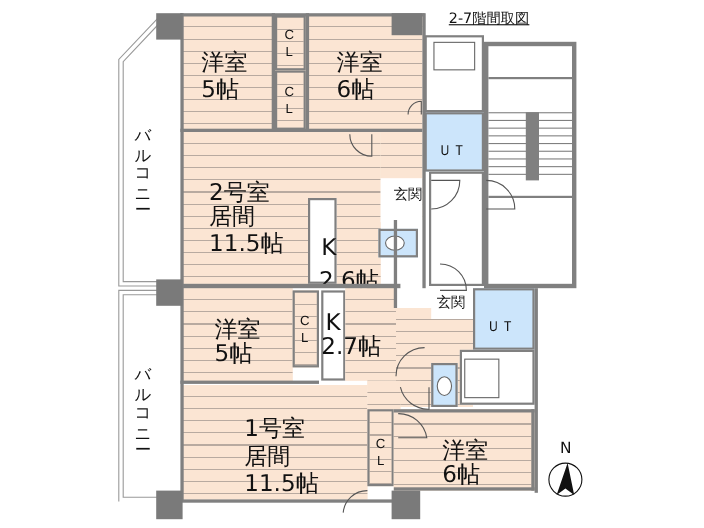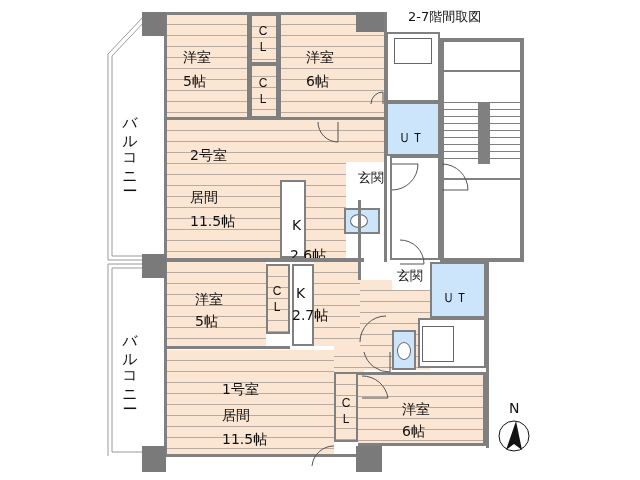--- a/index.html
+++ b/index.html
@@ -4,30 +4,30 @@
 <style>
   html,body{margin:0;padding:0;background:#fff;}
   body{width:640px;height:480px;position:relative;overflow:hidden;font-family:"DejaVu Sans","Liberation Sans",sans-serif;}
   .abs{position:absolute;box-sizing:border-box;}
   .floor{background-color:#fbe5d3;background-image:repeating-linear-gradient(to bottom,#fbe5d3 0px,#fbe5d3 10px,#b8aaa0 10px,#b8aaa0 11px);}
   .wall{background:#808080;}
   .thin{border:2px solid #808080;}
   .wet{background:#cce5fb;}
   .white{background:#ffffff;}
   .pillar{background:#7a7a7a;}
-  .lbl{position:absolute;color:#111;font-size:14px;line-height:22px;white-space:nowrap;font-family:"DejaVu Sans",sans-serif;}
+  .lbl{position:absolute;color:#111;font-size:21px;line-height:22px;white-space:nowrap;font-family:"DejaVu Sans",sans-serif;}
   .lbl.sm{font-size:13px;line-height:15px;}
   .cl{position:absolute;font-size:12px;line-height:15px;color:#111;text-align:center;width:14px;font-family:"Liberation Sans",sans-serif;}
   .vert{writing-mode:vertical-rl;text-orientation:upright;font-size:15px;letter-spacing:2px;position:absolute;color:#111;}
   .title{position:absolute;font-size:13px;color:#111;font-family:"DejaVu Sans",sans-serif;}
 </style>
 </head>
 <body>
 
-<div class="title" style="left:408px;top:8px;">2-7階間取図</div>
+<div class="title" style="left:408px;top:8px;text-decoration:underline;">2-7階間取図</div>
 
 <div class="abs" style="left:104px;top:14px;width:44px;height:248px;">
   <svg width="44" height="248" style="position:absolute;left:0;top:0">
     <polyline points="40,2 4,40 4,246 40,246" fill="none" stroke="#999" stroke-width="1"></polyline>
     <polyline points="42,6 8,42 8,242 42,242" fill="none" stroke="#999" stroke-width="1"></polyline>
   </svg>
   <div class="vert" style="left:16px;top:92px;">バルコニー</div>
 </div>
 <div class="abs" style="left:104px;top:262px;width:44px;height:196px;">
   <svg width="44" height="196" style="position:absolute;left:0;top:0">
@@ -47,21 +47,21 @@
 <div class="abs floor" style="left:250px;top:64px;width:28px;height:54px;border:2px solid #808080;"></div>
 <div class="cl" style="left:256px;top:76px;">C</div>
 <div class="cl" style="left:256px;top:92px;">L</div>
 
 <div class="abs floor" style="left:280px;top:14px;width:104px;height:104px;"></div>
 <div class="lbl" style="left:306px;top:46px;">洋室</div>
 <div class="lbl" style="left:306px;top:70px;">6帖</div>
 
 <div class="abs floor" style="left:166px;top:120px;width:180px;height:138px;"></div>
 <div class="abs floor" style="left:346px;top:120px;width:38px;height:80px;"></div>
-<div class="lbl" style="left:190px;top:144px;">2号室</div>
+<div class="lbl" style="left:190px;top:164px;">2号室</div>
 <div class="lbl" style="left:190px;top:186px;">居間</div>
 <div class="lbl" style="left:190px;top:210px;">11.5帖</div>
 
 <div class="abs white" style="left:280px;top:180px;width:26px;height:78px;border:2px solid #808080;"></div>
 <div class="lbl" style="left:292px;top:214px;">K</div>
 <div class="lbl" style="left:290px;top:244px;">2.6帖</div>
 
 <div class="abs white" style="left:346px;top:162px;width:38px;height:40px;"></div>
 <div class="lbl sm" style="left:358px;top:170px;">玄関</div>
 

